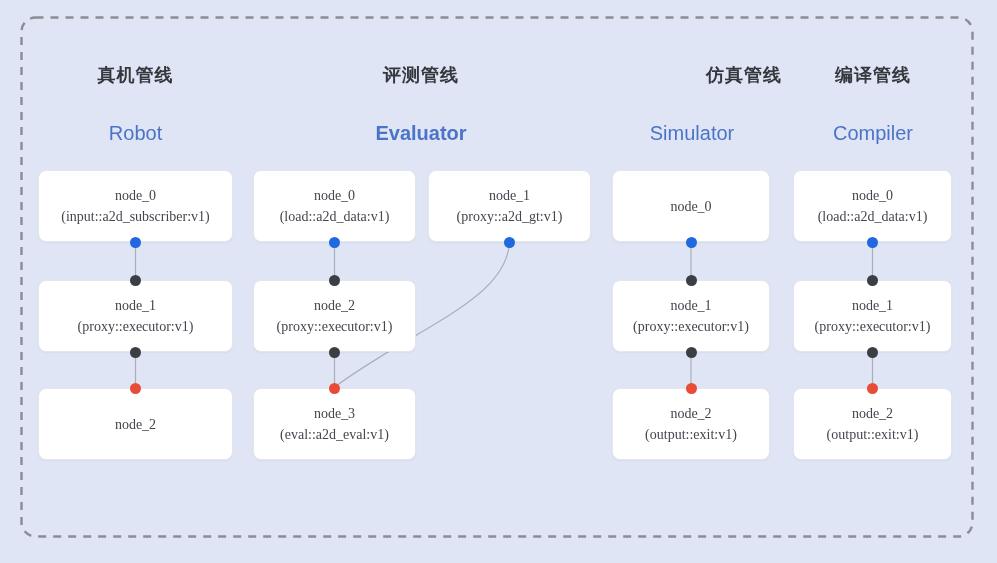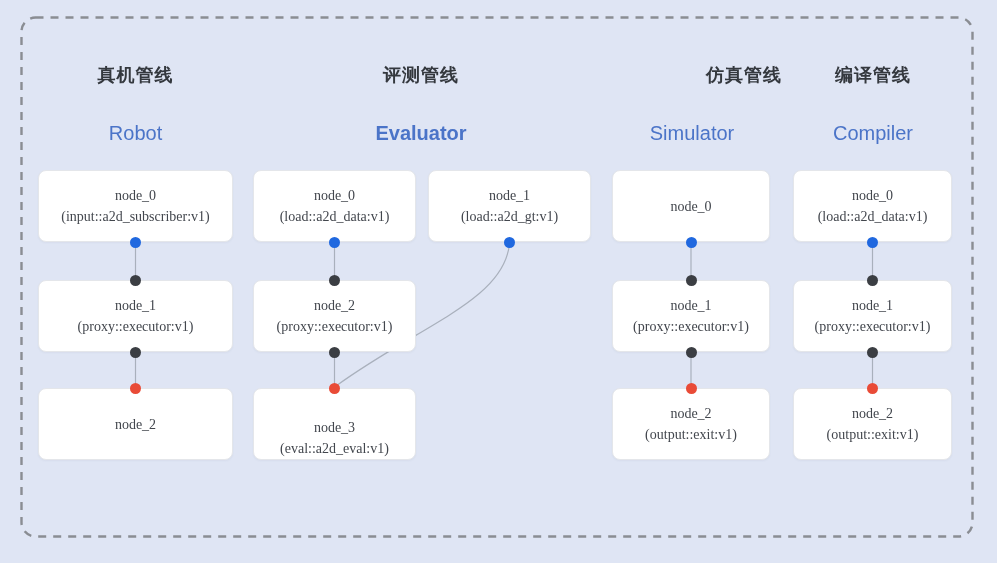--- a/index.html
+++ b/index.html
@@ -83,27 +83,27 @@
         <div class="node-name">node_2</div>
       </div>
       <div class="pipe-title-zh" style="left: 421px; top: 63px;">评测管线</div>
       <div class="pipe-title-en" style="left: 421px; top: 122px; font-weight: bold;">Evaluator</div>
       <div class="node-card" style="left: 253px; top: 170px; width: 163px; height: 72px;">
         <div class="node-name">node_0</div>
         <div class="node-impl">(load::a2d_data:v1)</div>
       </div>
       <div class="node-card" style="left: 428px; top: 170px; width: 163px; height: 72px;">
         <div class="node-name">node_1</div>
-        <div class="node-impl">(load::a2d_gt:v1)</div>
+        <div class="node-impl">(proxy::a2d_gt:v1)</div>
       </div>
       <div class="node-card" style="left: 253px; top: 280px; width: 163px; height: 72px;">
         <div class="node-name">node_2</div>
         <div class="node-impl">(proxy::executor:v1)</div>
       </div>
-      <div class="node-card" style="left: 253px; top: 388px; width: 163px; height: 72px; justify-content: flex-end;">
+      <div class="node-card" style="left: 253px; top: 388px; width: 163px; height: 72px;">
         <div class="node-name">node_3</div>
         <div class="node-impl">(eval::a2d_eval:v1)</div>
       </div>
       <div class="pipe-title-zh" style="left: 732px; top: 63px; margin-left: 12px;">仿真管线</div>
       <div class="pipe-title-en" style="left: 692px; top: 122px;">Simulator</div>
       <div class="node-card" style="left: 612px; top: 170px; width: 158px; height: 72px;">
         <div class="node-name">node_0</div>
       </div>
       <div class="node-card" style="left: 612px; top: 280px; width: 158px; height: 72px;">
         <div class="node-name">node_1</div>

